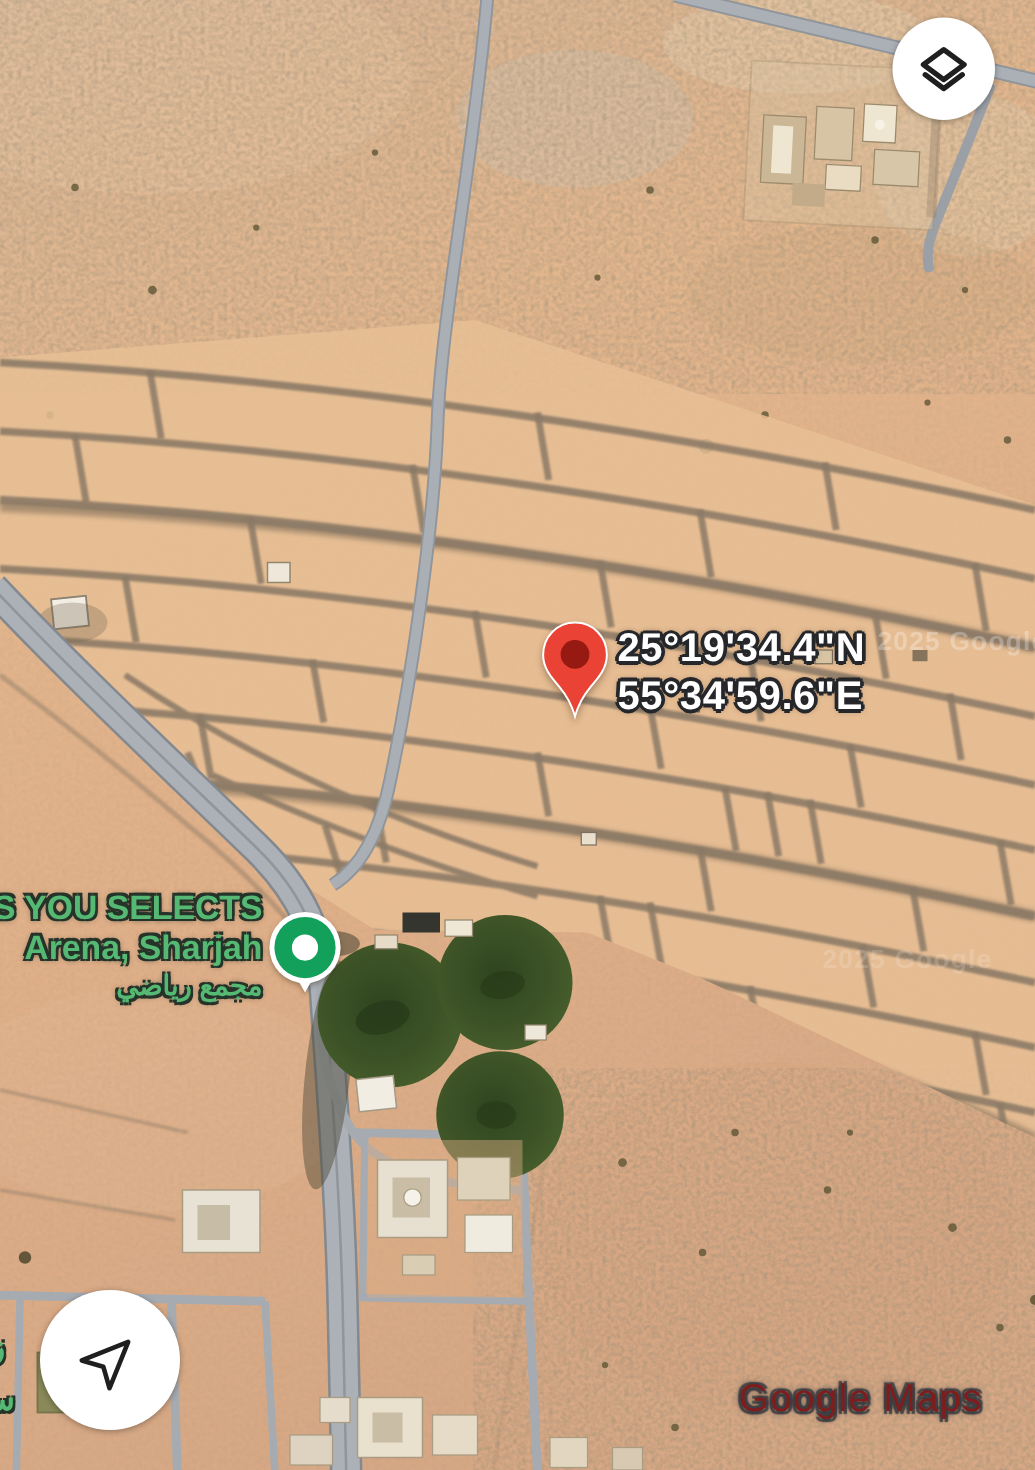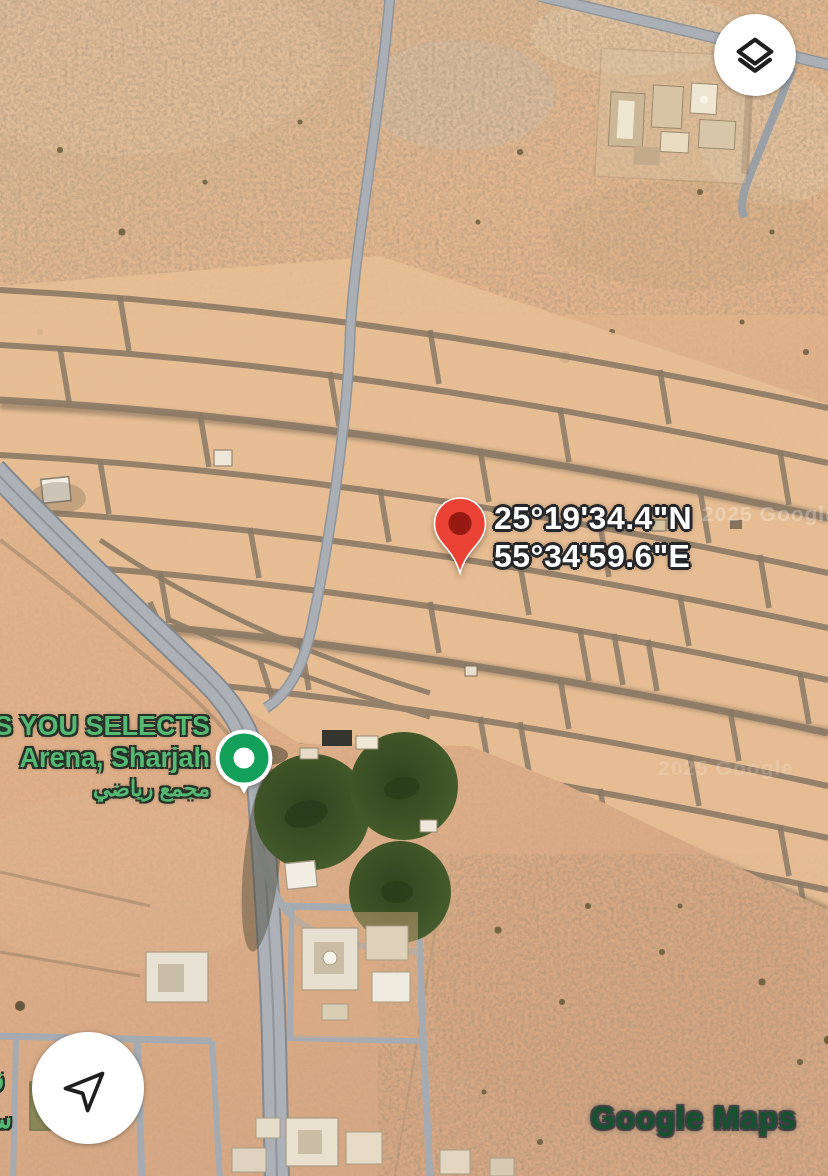--- a/index.html
+++ b/index.html
@@ -24,21 +24,21 @@
                  2px 2px 0 #253329,0 0 5px rgba(20,30,24,.9);
   }
   .place-label .ar{font-size:22px;line-height:30px;}
   .edge-frag{
     left:-30px;top:1056px;width:80px;text-align:left;color:#55b974;
     font-weight:bold;font-size:26px;line-height:42px;
     text-shadow:-2px -2px 0 #253329,2px -2px 0 #253329,-2px 2px 0 #253329,2px 2px 0 #253329;
     z-index:4;
   }
   .brand-watermark{
-    left:591px;top:1101px;color:#14532d;font-size:31px;font-weight:700;letter-spacing:1px;
+    left:591px;top:1101px;color:#7f1d1d;font-size:31px;font-weight:400;letter-spacing:1px;
     text-shadow:-2px -2px 1px rgba(60,62,66,.95),2px -2px 1px rgba(60,62,66,.95),
                 -2px 2px 1px rgba(60,62,66,.95),2px 2px 1px rgba(60,62,66,.95),
                 0 0 7px rgba(50,52,56,.9);
   }
   .copyright{
     left:702px;top:502px;color:#fff;opacity:.28;font-size:21px;font-weight:bold;letter-spacing:1px;
   }
   .copyright2{
     left:658px;top:756px;color:#fff;opacity:.16;font-size:21px;font-weight:bold;letter-spacing:1px;
   }

